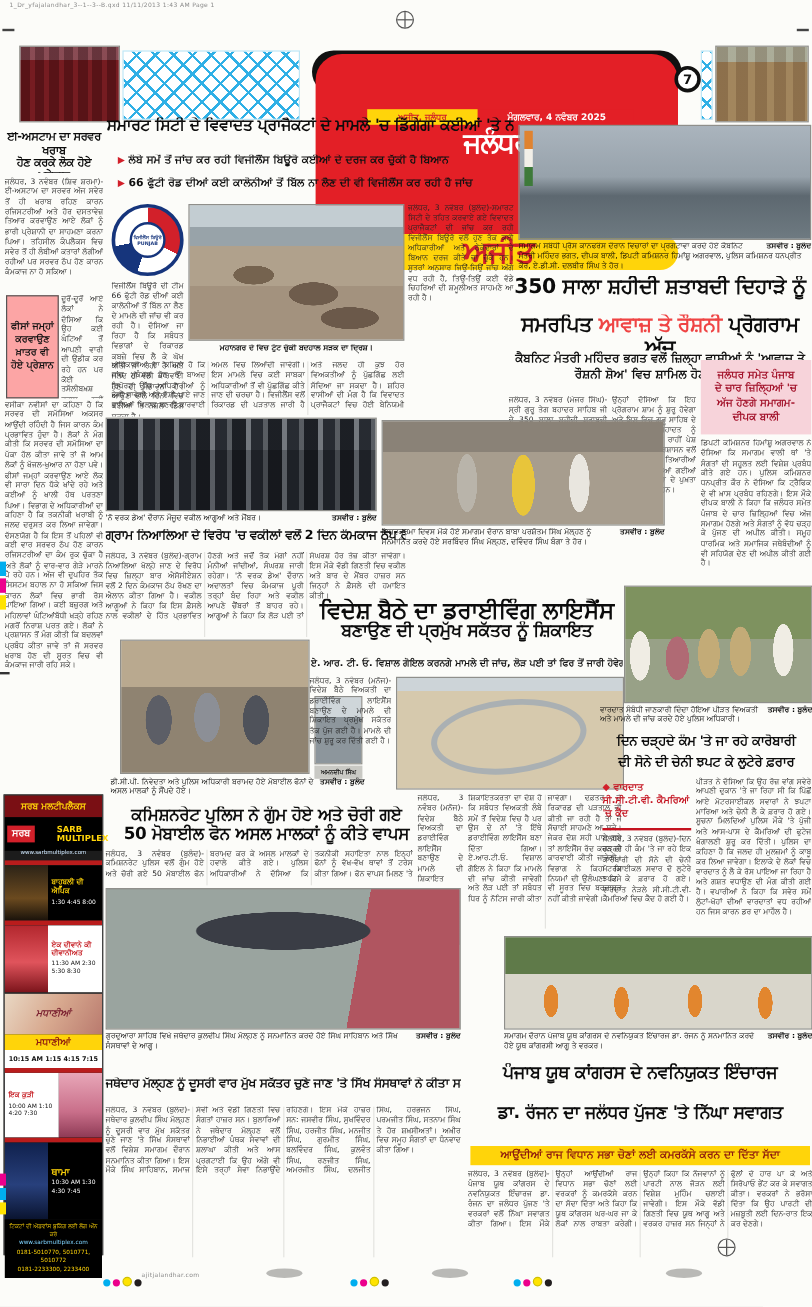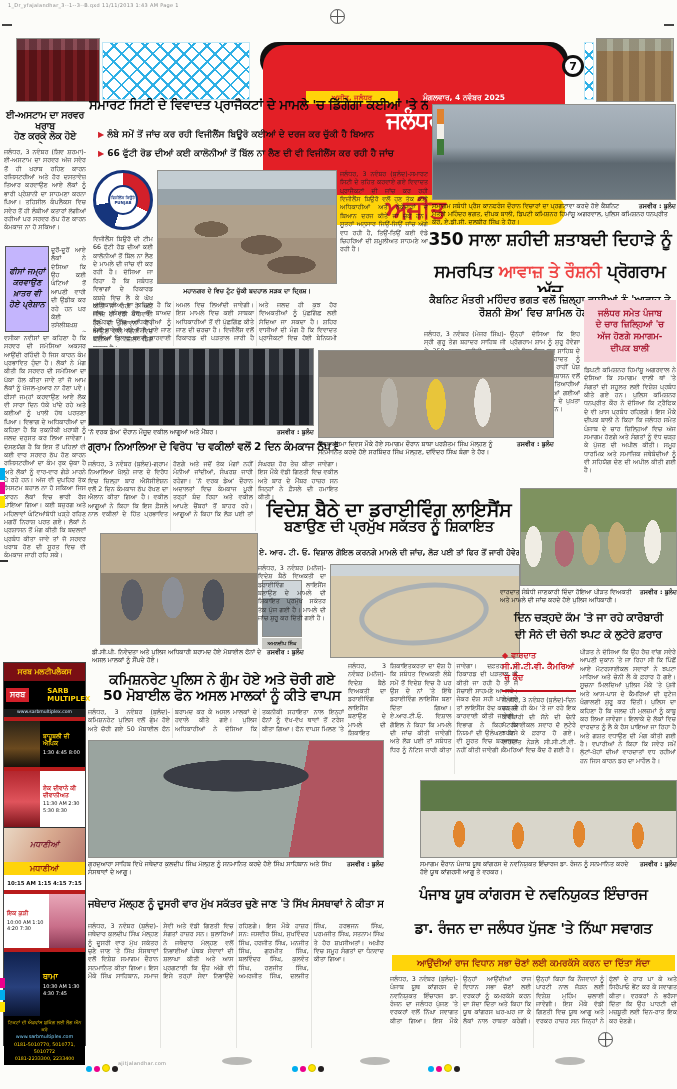--- a/index.html
+++ b/index.html
@@ -78,22 +78,22 @@
   .page-circle{width:22px;height:22px;border-radius:50%;background:#fff;border:3px solid #111;
      display:flex;align-items:center;justify-content:center;font-weight:800;font-size:11px;color:#111;}
   .chip{display:flex;align-items:center;justify-content:center;font-weight:bold;}
   
   .vg{border-radius:50%;border:3px solid #16357c;background:
       conic-gradient(#d2202a 0 32%, #ffffff 32% 55%, #16357c 55% 72%, #ffffff 72% 100%);
       display:flex;align-items:center;justify-content:center;}
   .vg-in{width:26px;height:26px;border-radius:50%;background:#fff;border:2px solid #16357c;
       display:flex;align-items:center;justify-content:center;font-size:4px;font-weight:bold;color:#16357c;text-align:center;}
   
-  .inset{border:1.5px solid #555;background:#c4b5fd;font-weight:bold;font-size:8px;line-height:1.35;
-      text-align:center;color:#111;display:flex;align-items:center;justify-content:center;padding:2px;font-style:italic;}
+  .inset{border:1.5px solid #555;background:#fca5a5;font-weight:bold;font-size:8px;line-height:1.35;
+      text-align:center;color:#111;display:flex;align-items:center;justify-content:center;padding:2px;}
   .pink{background:#f7d3da;color:#a3132b;font-weight:800;font-size:8.6px;line-height:1.35;text-align:center;
       display:flex;align-items:center;justify-content:center;padding:10px;}
   .bullet-line{font-size:9px;font-weight:800;color:#111;}
   .arrow{color:#d2202a;font-size:8px;margin-right:3px;}
   .cta-bullet{color:#c41320;font-weight:800;font-size:8px;line-height:1.4;border-bottom:2px solid #c41320;padding-bottom:2px;}
   .yellow-strip{background:#ffd40a;color:#8e1a0f;font-weight:800;font-size:9px;display:flex;align-items:center;justify-content:center;}
   
   .ad{border:1px solid #444;background:#1c1c1c;}
   .ad-h{background:#7a0f14;color:#ffd40a;font-weight:800;font-size:7.5px;display:flex;align-items:center;justify-content:center;}
   .ad-brand{background:#000;display:flex;align-items:center;gap:18px;padding:2px;}

